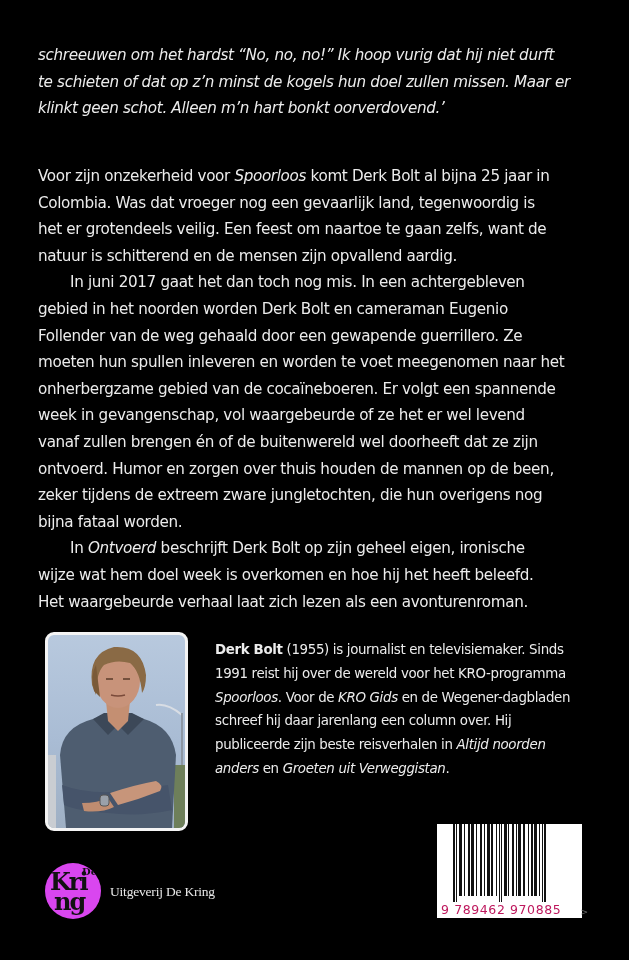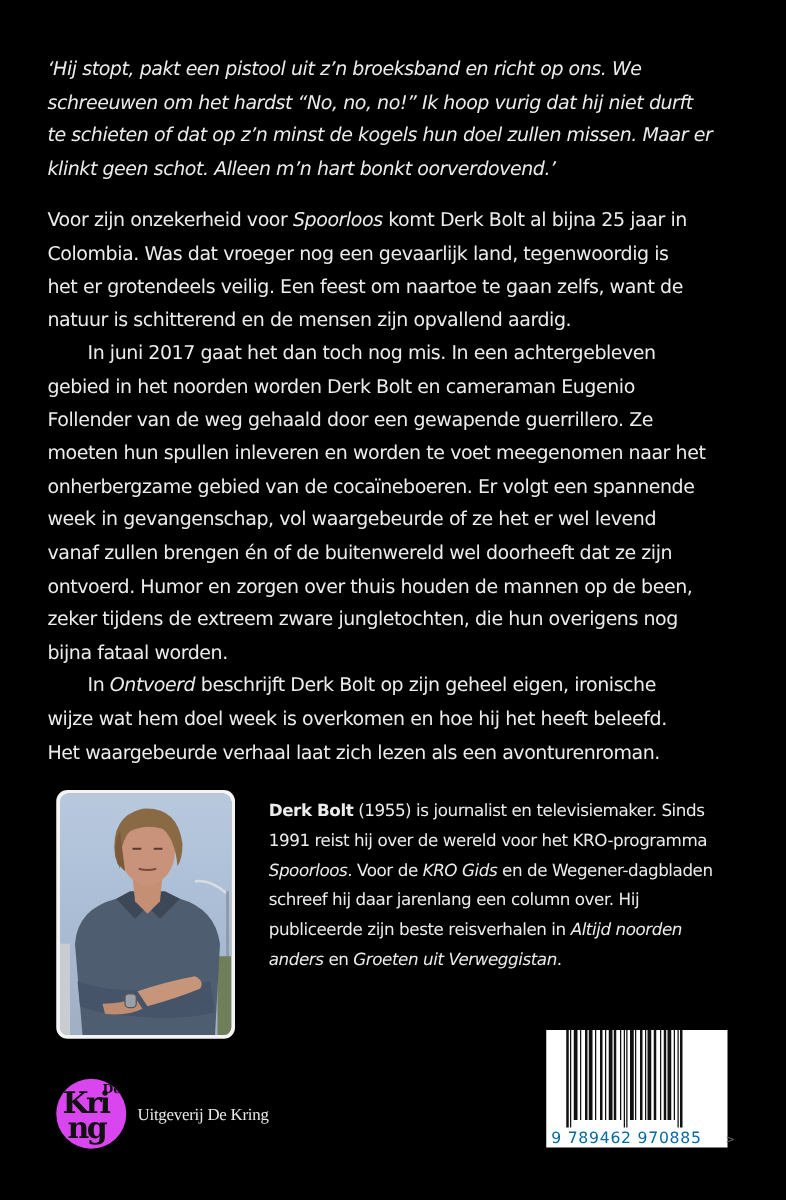--- a/index.html
+++ b/index.html
@@ -15,28 +15,27 @@
   .logo { position: absolute; left: 45px; top: 863px; width: 56px; height: 56px; border-radius: 50%; background: #d946ef; overflow: hidden; }
   .logo .de { position: absolute; right: 4px; top: 3px; font-family: "DejaVu Serif", serif; font-weight: bold; font-size: 10px; color: #111; }
   .logo .kri { position: absolute; left: 5px; top: 8px; font-family: "DejaVu Serif", serif; font-weight: bold; font-size: 24px; color: #111; letter-spacing: -2px; line-height: 22px; }
   .logo .ng { position: absolute; left: 9px; top: 28px; font-family: "DejaVu Serif", serif; font-weight: bold; font-size: 24px; color: #111; letter-spacing: -2px; line-height: 22px; }
   .publisher { position: absolute; left: 110px; top: 884px; font-family: Liberation Serif, serif; font-size: 13.5px; color: #e8e8e8; letter-spacing: -0.2px; }
   .barcode { position: absolute; left: 437px; top: 824px; width: 145px; height: 94px; background: #fff; }
   .bars { position: absolute; left: 16px; top: 0; width: 118px; height: 80px; display: flex; align-items: flex-start; }
   .bars span { display: block; height: 72px; background: #111; }
   .bars span.long { height: 82px; }
   .bars span.gap { background: transparent; }
-  .isbn { position: absolute; left: 4px; bottom: 1px; font-family: "DejaVu Sans", sans-serif; font-size: 12.5px; color: #0369a1; letter-spacing: 0.6px; background: #fff; padding-right: 2px; }
+  .isbn { position: absolute; left: 4px; bottom: 1px; font-family: "DejaVu Sans", sans-serif; font-size: 12.5px; color: #be185d; letter-spacing: 0.6px; background: #fff; padding-right: 2px; }
   .arrow { position: absolute; right: -6px; bottom: 1px; font-family: "DejaVu Sans", sans-serif; font-size: 9px; color: #666; }
 </style>
 </head>
 <body>
 
 <div class="quote">
-  <span class="line">‘Hij stopt, pakt een pistool uit z’n broeksband en richt op ons. We</span>
   <span class="line">schreeuwen om het hardst “No, no, no!” Ik hoop vurig dat hij niet durft</span>
   <span class="line">te schieten of dat op z’n minst de kogels hun doel zullen missen. Maar er</span>
   <span class="line">klinkt geen schot. Alleen m’n hart bonkt oorverdovend.’</span>
 </div>
 
 <div class="body-text">
   <span class="line"><span>Voor zijn onzekerheid voor </span><em>Spoorloos</em><span> komt Derk Bolt al bijna 25 jaar in</span></span>
   <span class="line">Colombia. Was dat vroeger nog een gevaarlijk land, tegenwoordig is</span>
   <span class="line">het er grotendeels veilig. Een feest om naartoe te gaan zelfs, want de</span>
   <span class="line">natuur is schitterend en de mensen zijn opvallend aardig.</span>

